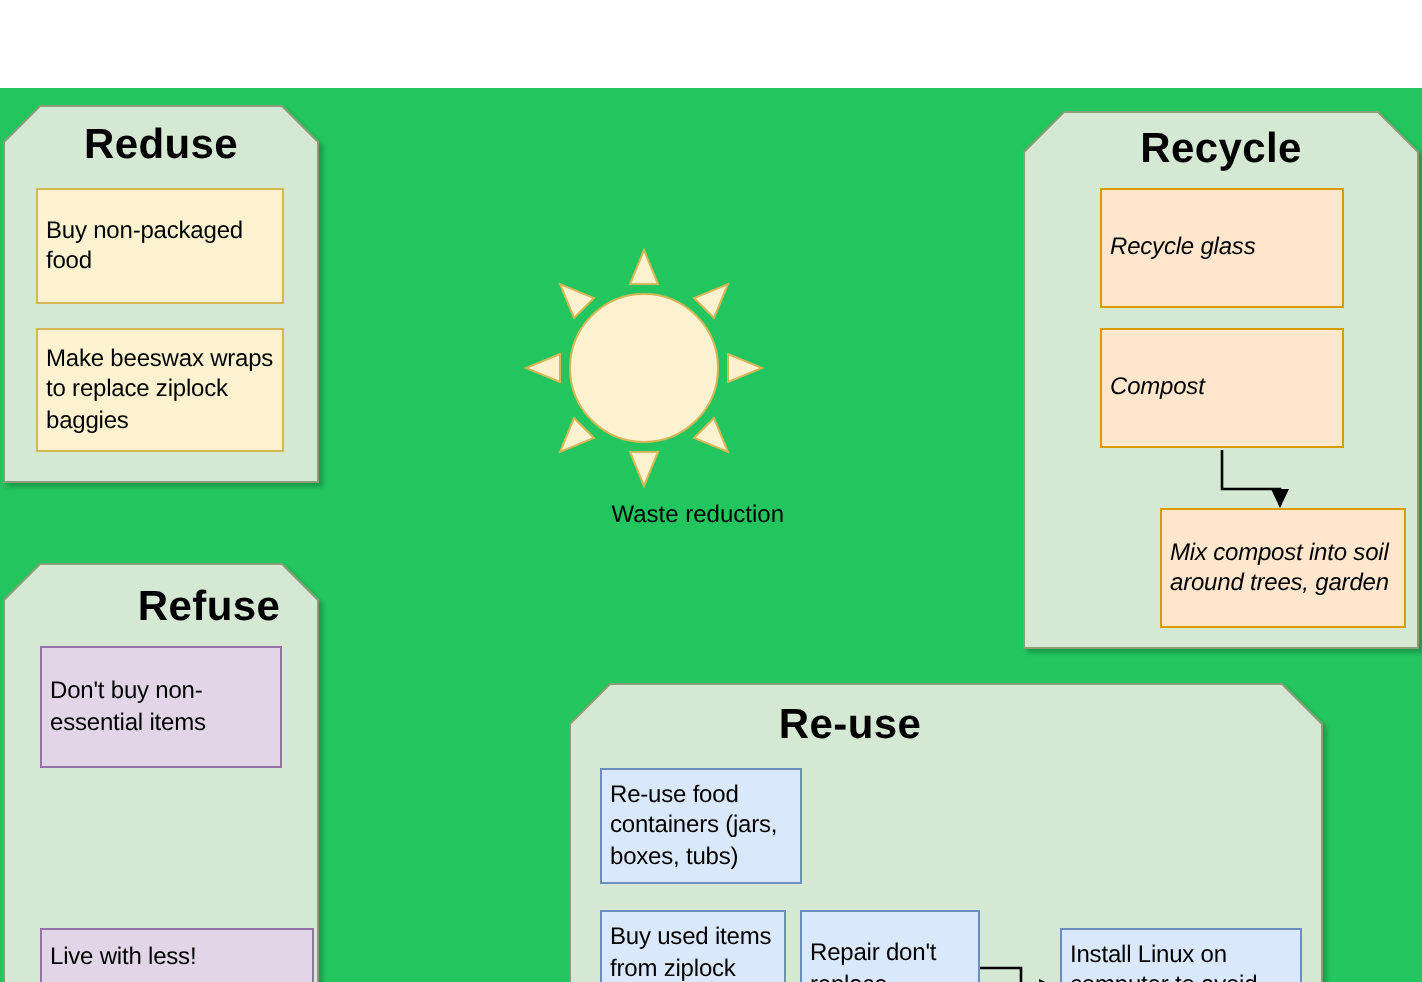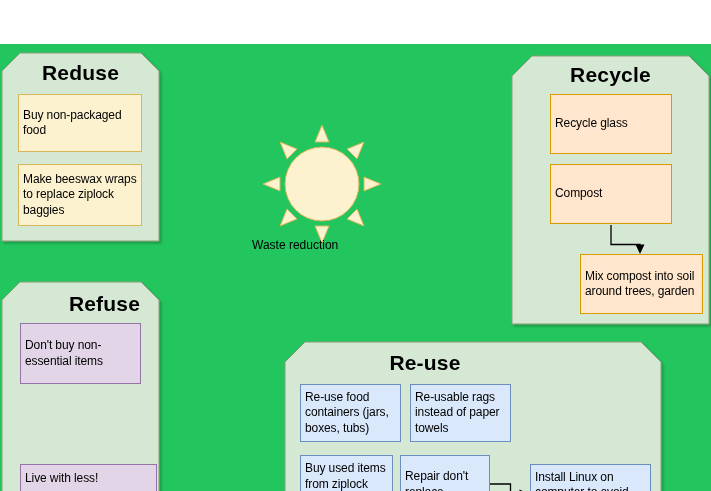--- a/index.html
+++ b/index.html
@@ -28,27 +28,27 @@
     border: 1px solid #000;
     display: flex;
     align-items: center;
     text-align: left;
     font-size: 12px;
     line-height: 15.5px;
     padding: 2px 4px;
     letter-spacing: -0.1px;
   }
   .c-yellow { background: #fdf2cf; border-color: #d6b656; }
-  .c-orange { background: #ffe6cc; border-color: #d79b00; }
+  .c-orange { background: #ffe6cc; border-color: #d79b00; font-style: italic; }
   .c-purple { background: #e1d5e7; border-color: #9673a6; }
   .c-blue   { background: #dae8fc; border-color: #6c8ebf; }
   .sun-label {
     position: absolute;
-    left: 252px; top: 194px; width: 140px;
-    text-align: left;
+    left: 252px; top: 206px; width: 140px;
+    text-align: right;
     font-size: 12px;
   }
 </style>
 </head>
 <body>
 
 <div id="stage">
 
   <svg id="bg-layer" width="711" height="491" viewBox="0 0 711 491">
     <defs>
@@ -100,20 +100,19 @@
   <div class="node c-yellow" style="left:18px; top:120px; width:124px; height:62px;">Make beeswax wraps to replace ziplock baggies</div>
 
   <div class="node c-orange" style="left:550px; top:50px; width:122px; height:60px;">Recycle glass</div>
   <div class="node c-orange" style="left:550px; top:120px; width:122px; height:60px;">Compost</div>
   <div class="node c-orange" style="left:580px; top:210px; width:123px; height:60px;">Mix compost into soil around trees, garden</div>
 
   <div class="node c-purple" style="left:20px; top:279px; width:121px; height:61px;">Don't buy non-essential items</div>
   <div class="node c-purple" style="left:20px; top:420px; width:137px; height:30px;">Live with less!</div>
 
   <div class="node c-blue" style="left:300px; top:340px; width:101px; height:58px;">Re-use food containers (jars, boxes, tubs)</div>
-  <div class="node c-blue" style="left:410px; top:340px; width:101px; height:58px;">Re-usable rags instead of paper towels</div>
   <div class="node c-blue" style="left:300px; top:411px; width:93px; height:59px;">Buy used items from ziplock store</div>
   <div class="node c-blue" style="left:400px; top:411px; width:90px; height:59px;">Repair don't replace</div>
   <div class="node c-blue" style="left:530px; top:420px; width:121px; height:58px;">Install Linux on computer to avoid buying a new one</div>
 
   <div class="sun-label">Waste reduction</div>
 
 </div>
 
 </body></html>

